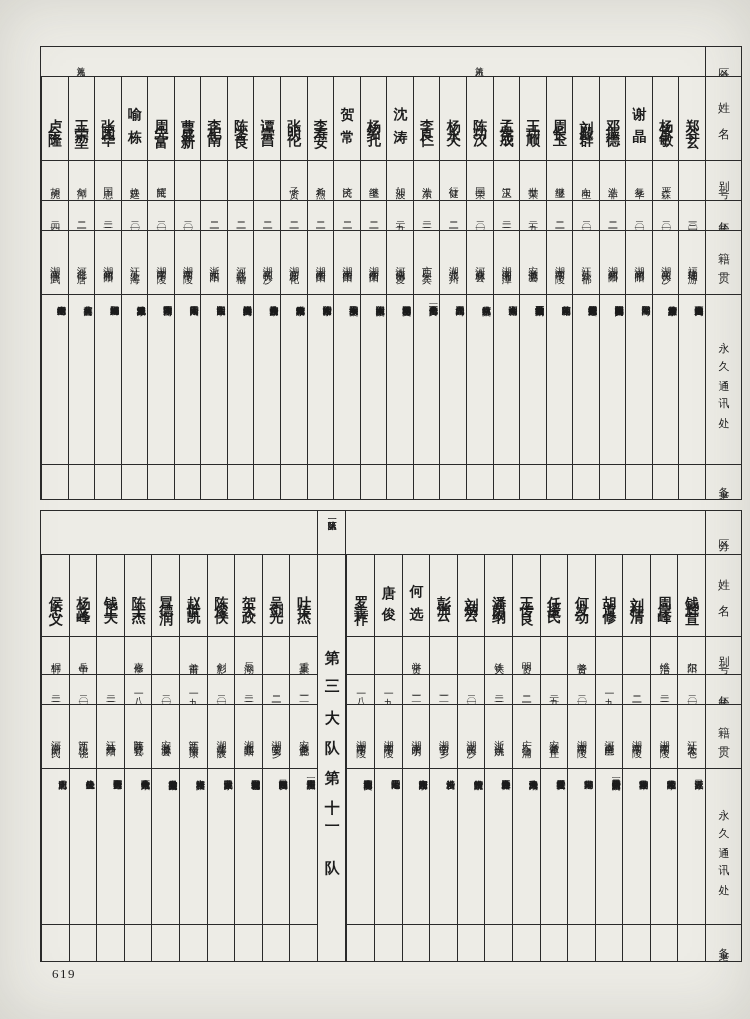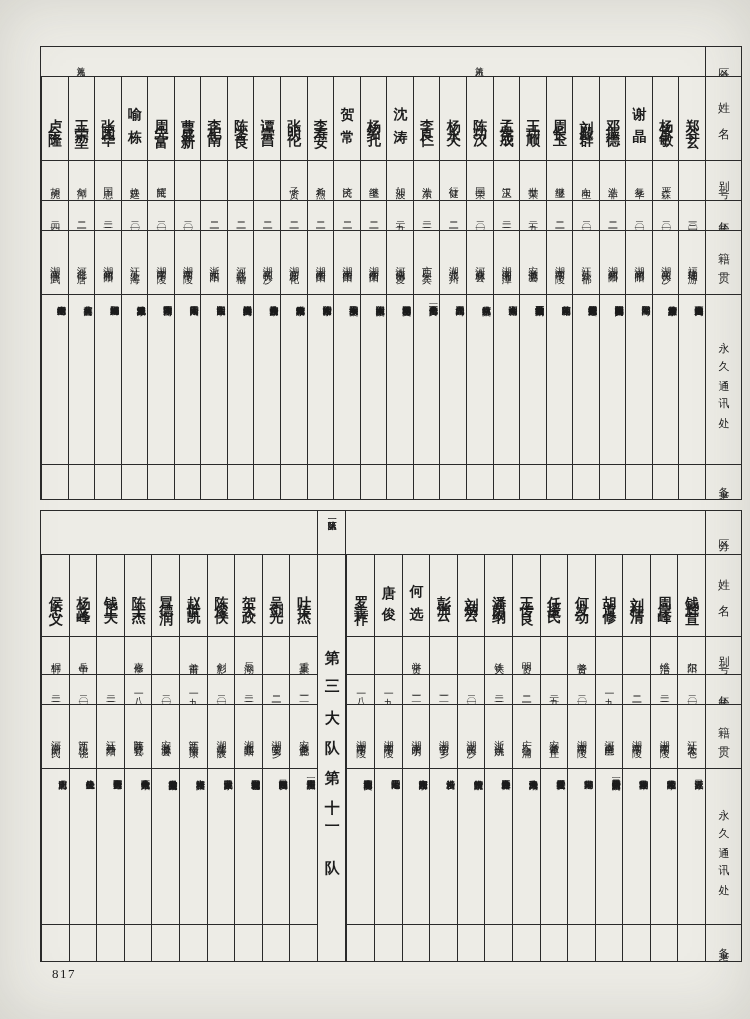--- a/index.html
+++ b/index.html
@@ -557,14 +557,14 @@
           <div class="cell r-name name">侯忠义</div>
           <div class="cell r-alias alias">桐轩</div>
           <div class="cell r-age age">二三</div>
           <div class="cell r-origin origin">河南尉氏</div>
           <div class="cell r-addr address">河南尉氏北史店</div>
           <div class="cell r-note note"></div>
         </div>
       </div>
   </div>
 
-  <div class="page-number">817</div>
+  <div class="page-number">619</div>
 </div>
 
 </body></html>

